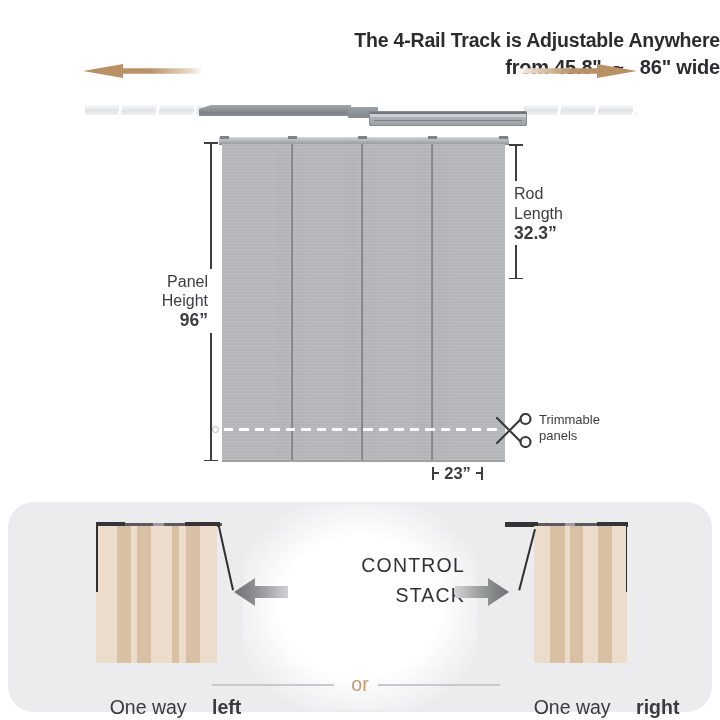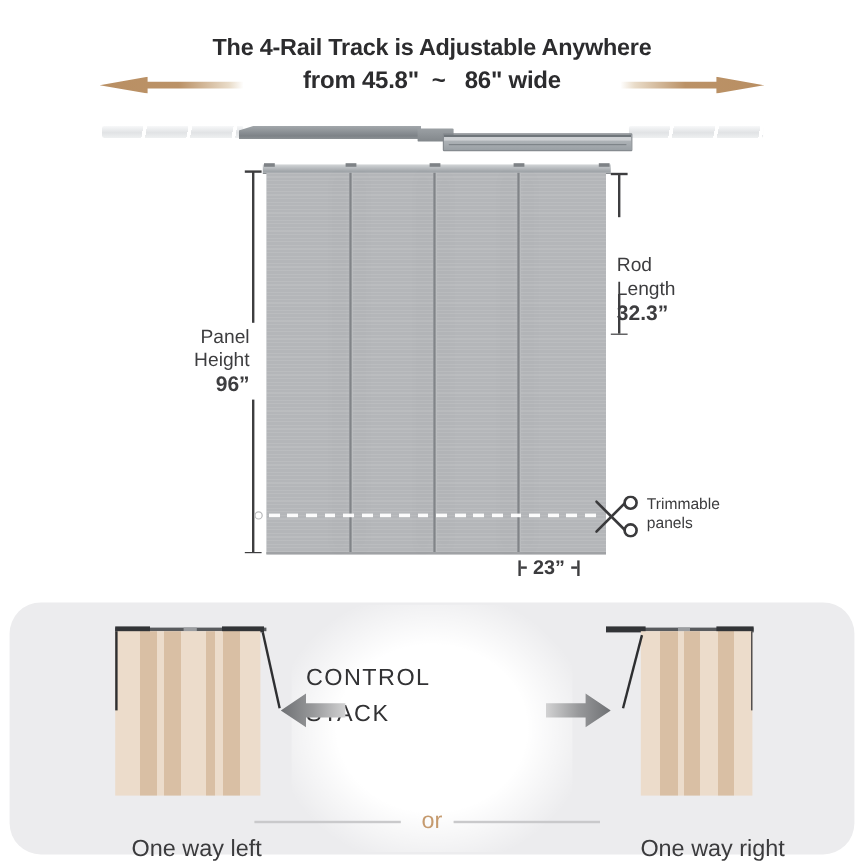--- a/index.html
+++ b/index.html
@@ -3,21 +3,21 @@
 <meta charset="utf-8">
 <style>
   html,body{margin:0;padding:0;background:#fff;}
   .canvas{
     position:relative;width:720px;height:720px;background:#ffffff;
     font-family:"Liberation Sans",sans-serif;overflow:hidden;
   }
   .abs{position:absolute;}
 
   
-  .title-line{left:0;right:0;text-align:center;font-weight:bold;color:#2c2c2e;white-space:pre;}
+  .title-line{left:0;right:0;text-align:right;font-weight:bold;color:#2c2c2e;white-space:pre;}
   .title1{top:29px;font-size:19.5px;letter-spacing:-0.2px;}
   .title2{top:56px;font-size:20px;letter-spacing:-0.2px;}
 
   
   .rail-light{
     top:105px;height:10px;border-radius:2px;
     background:linear-gradient(180deg,#f7f8f9,#e1e3e5 55%,#eef0f1);
     background-image:repeating-linear-gradient(100deg,transparent 0 34px,#ffffff 34px 37px),
                      linear-gradient(180deg,#f7f8f9,#e1e3e5 55%,#eef0f1);
   }
@@ -51,49 +51,49 @@
   }
   .divider{
     top:0;bottom:0;width:3px;
     background:linear-gradient(90deg,#8f9296,#7e8185 45%,#c7c9cb);
     box-shadow:-10px 0 12px rgba(0,0,0,0.06),8px 0 12px rgba(0,0,0,0.05);
   }
   .dim-line{background:#3e3e40;}
   .dim-text{color:#3d3d3f;font-size:16px;line-height:19px;}
   .dim-value{font-size:17.5px;font-weight:bold;margin-top:1px;}
   .dimL-label{left:118px;top:272px;width:90px;text-align:right;}
-  .dimR-label{left:514px;top:184px;line-height:19.5px;margin-top:28px;}
+  .dimR-label{left:514px;top:184px;line-height:19.5px;}
   .dash-line{
     left:224px;top:428px;width:279px;height:3px;
     background:repeating-linear-gradient(90deg,rgba(255,255,255,0.95) 0 9px,transparent 9px 15.5px);
   }
   .trim-circle{left:212px;top:426px;width:7px;height:7px;border:1.6px solid #b8b9bb;border-radius:50%;background:#fff;box-sizing:border-box;}
   .trim-label{left:539px;top:412px;font-size:13px;line-height:16px;color:#3c3c3e;}
   .width-dim{left:432px;top:466px;width:51px;height:14px;display:flex;align-items:center;color:#3c3c3e;}
   .width-cap{width:2px;height:13px;background:#3e3e40;}
   .width-bar{flex:1;height:1.6px;background:#3e3e40;}
   .width-val{font-size:16.5px;font-weight:bold;margin:0 5px;}
 
   
   .cs-bg{left:8px;top:502px;width:704px;height:210px;border-radius:26px;background:#ececee;}
   .cs-glow{left:243px;top:504px;width:234px;height:206px;
     background:radial-gradient(ellipse at center,#ffffff 0%,#ffffff 48%,rgba(255,255,255,0) 80%);}
-  .cs-heading{left:255px;top:551px;width:210px;text-align:left;font-size:19.5px;line-height:29.5px;letter-spacing:1.2px;color:#323234;}
+  .cs-heading{left:255px;top:551px;width:210px;text-align:right;font-size:19.5px;line-height:29.5px;letter-spacing:1.2px;color:#323234;}
   .stack-track{top:523px;height:3px;background:#595b5e;}
   .stack-carrier{top:521.5px;height:5px;background:#323437;}
   .stack-midtab{top:522.5px;height:3.5px;background:#9b9da0;}
   .stack-panels{top:526px;height:137px;}
   .panels-left{left:96px;width:121px;
     background:linear-gradient(90deg,#ecdccb 0 21px,#d9bfa4 21px 35px,#ecdccb 35px 41px,#d9bfa4 41px 55px,#ecdccb 55px 76px,#d9bfa4 76px 83px,#ecdccb 83px 90px,#d9bfa4 90px 104px,#ecdccb 104px 121px);}
   .panels-right{left:534px;width:93px;
     background:linear-gradient(90deg,#ecdccb 0 16px,#d9bfa4 16px 31px,#ecdccb 31px 36px,#d9bfa4 36px 49px,#ecdccb 49px 64px,#d9bfa4 64px 78px,#ecdccb 78px 93px);}
   .stack-edge{top:526px;width:1.8px;height:66px;background:#2e2f31;}
   .wand{width:2px;background:#2e2f31;transform-origin:top left;}
   .cs-label{top:673px;font-size:19.5px;color:#3b3b3d;white-space:pre;}
-  .cs-label b{font-weight:normal;}
+  .cs-label b{font-weight:bold;margin-left:20px;}
   .cs-line{top:684px;width:122px;height:1.5px;background:#c9c9cb;}
   .or-label{left:338px;top:673px;width:44px;text-align:center;font-size:19.5px;color:#c59a6e;}
 </style>
 </head>
 <body>
 
 <div class="canvas">
 
   <div class="abs title-line title1">The 4-Rail Track is Adjustable Anywhere</div>
   <div class="abs title-line title2">from 45.8"  ~   86" wide</div>

